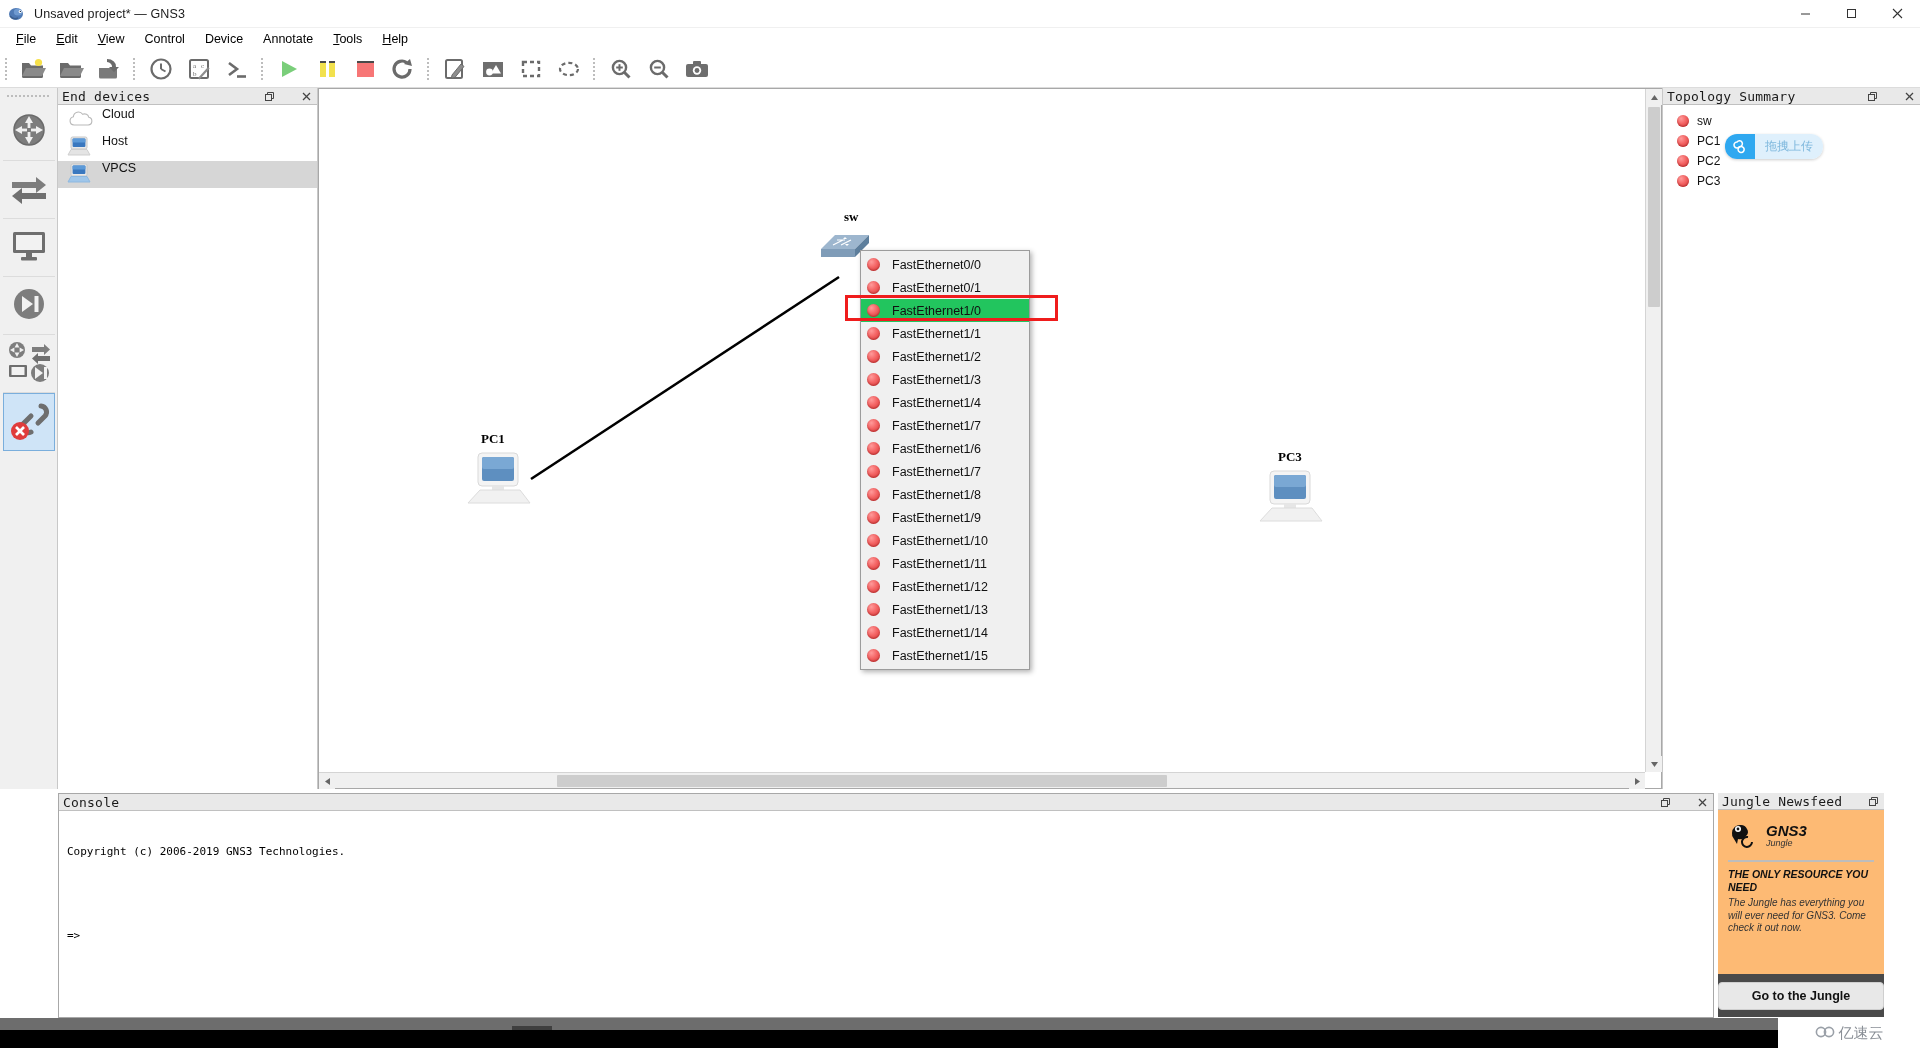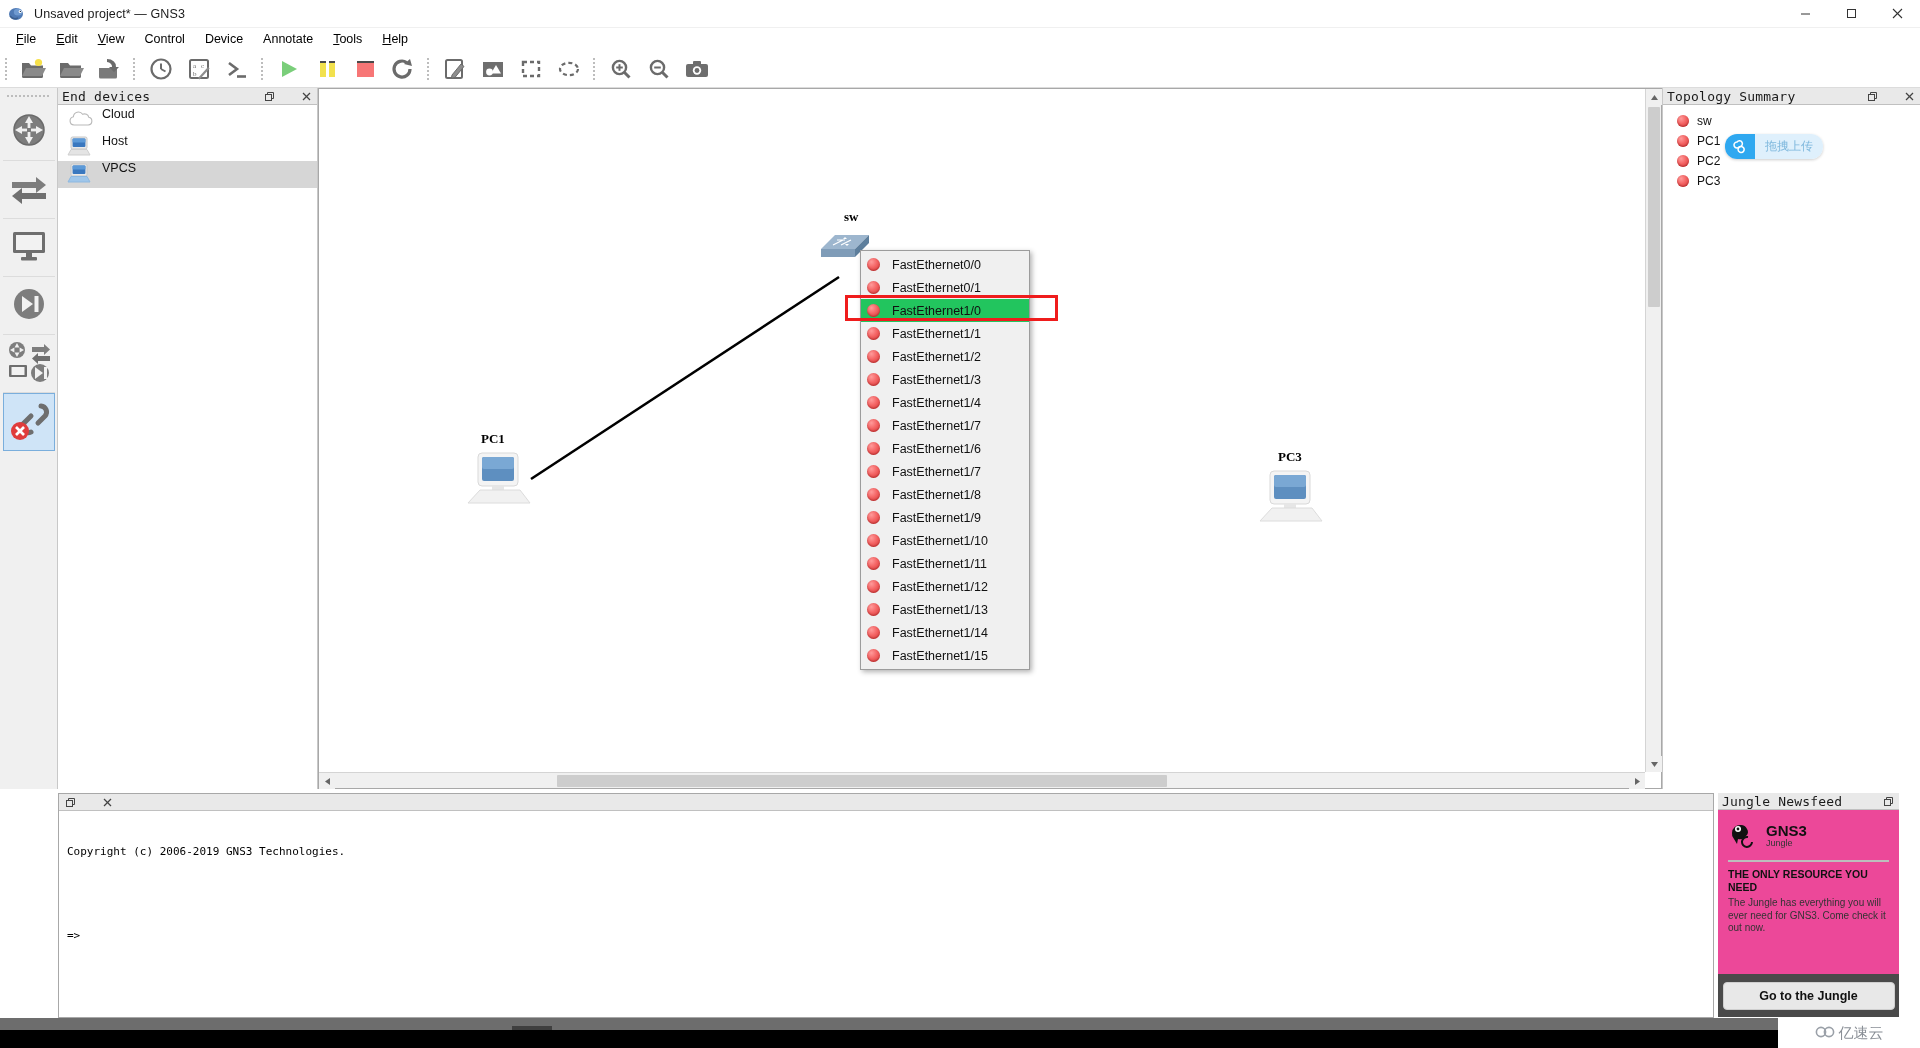--- a/index.html
+++ b/index.html
@@ -182,24 +182,24 @@
     background: #ffffff; border: 1px solid #a8a8a8;
   }
   .console-body {
     padding: 6px 8px;
     font-family: "DejaVu Sans Mono", monospace; font-size: 11px;
     color: #000; line-height: 14px; white-space: pre;
   }
 
   
   .dock-jungle {
-    position: absolute; left: 1718px; top: 793px; width: 181px; height: 225px;
+    position: absolute; left: 1718px; top: 793px; width: 166px; height: 225px;
     background: #ffffff;
   }
-  .jf-card { background: #ec4899; padding: 10px 10px 8px 10px; height: 164px; }
+  .jf-card { background: #fdba74; padding: 10px 10px 8px 10px; height: 164px; font-style: italic; }
   .jf-logo { display: flex; align-items: center; }
   .jf-brand { margin-left: 6px; }
   .jf-brand .b1 { font-size: 15px; font-weight: bold; color: #111; line-height: 15px; }
   .jf-brand .b2 { font-size: 9px; color: #333; line-height: 11px; }
   .jf-rule { height: 2px; background: #bdbdbd; margin: 8px 0 6px 0; }
   .jf-head { font-size: 10.5px; font-weight: bold; color: #111; line-height: 13px; }
   .jf-body { font-size: 10px; color: #333; line-height: 12.5px; margin-top: 3px; }
   .jf-footer { background: #4a4a4a; height: 43px; display:flex; align-items:center; justify-content:center; }
   .jf-btn {
     background: #e8e8e8; color: #111; font-size: 12.5px; font-weight: bold;
@@ -719,20 +719,21 @@
         <path d="M5 3 a3 3 0 1 1 2.4 4.8 a3 3 0 1 1 -2.4 -4.8 z" fill="none" stroke="#fff" stroke-width="1.5"></path>
         <path d="M9.5 7.5 a3 3 0 1 0 2.2 4.5 a3 3 0 0 0 -2.2 -4.5 z" fill="none" stroke="#fff" stroke-width="1.5"></path>
       </svg>
     </span>
     <span class="uc-txt">拖拽上传</span>
   </div>
 </div>
 
 <div class="console-pane">
   <div class="dock-title">
+    <span class="t">Console</span>
     <span class="dock-btn">
       <svg width="9" height="9" viewBox="0 0 9 9">
           <rect x="0.5" y="2.5" width="6" height="6" fill="none" stroke="#444"></rect>
           <polyline points="2.5,2.5 2.5,0.5 8.5,0.5 8.5,6.5 6.5,6.5" fill="none" stroke="#444"></polyline>
         </svg>
     </span>
     <span class="dock-btn">
       <svg width="9" height="9" viewBox="0 0 9 9">
           <line x1="1" y1="1" x2="8" y2="8" stroke="#444" stroke-width="1.3"></line>
           <line x1="8" y1="1" x2="1" y2="8" stroke="#444" stroke-width="1.3"></line>

